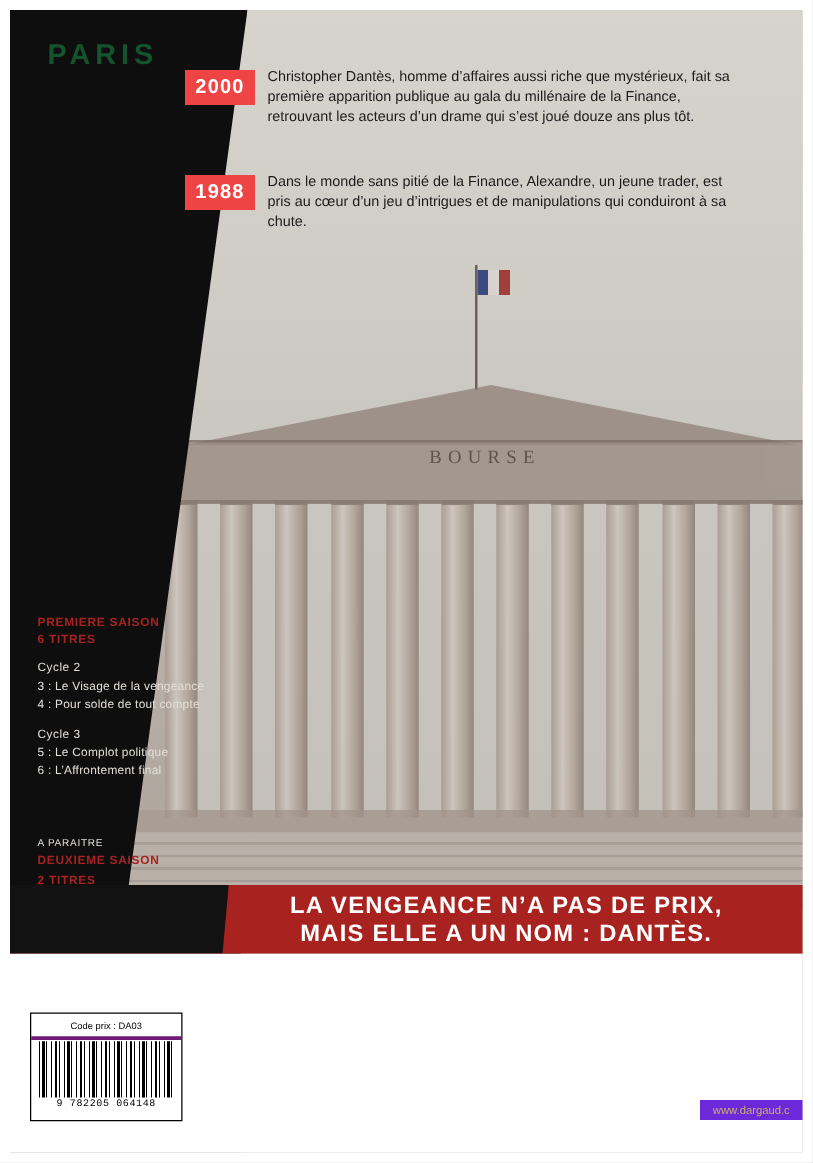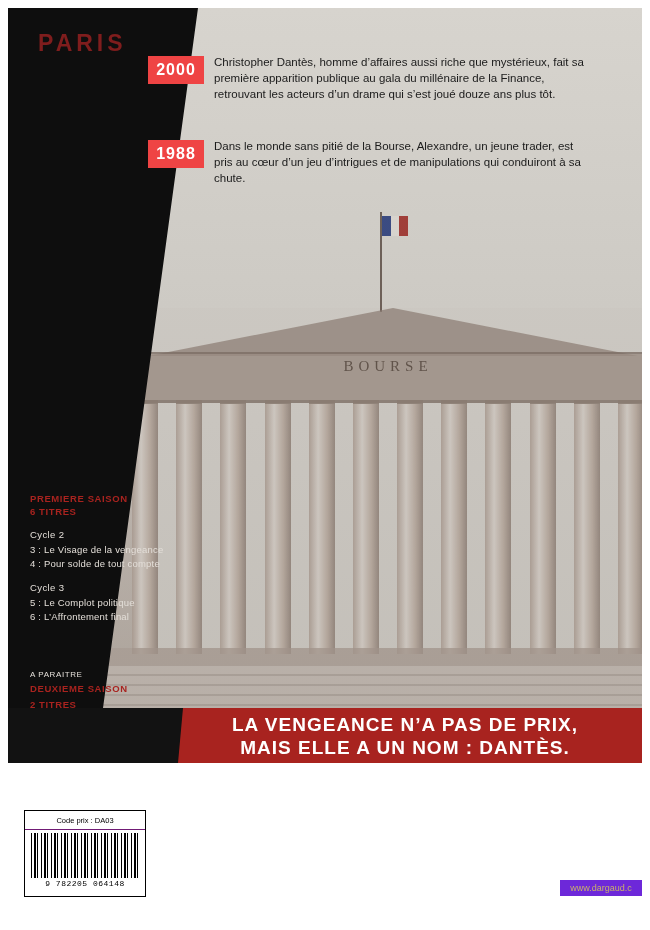--- a/index.html
+++ b/index.html
@@ -158,21 +158,21 @@
     height: 914px;
     background: #0e0e0e;
     clip-path: polygon(0 0, 190px 0, 95px 700px, 185px 700px, 185px 914px, 0 914px);
   }
 
   
   .paris {
     position: absolute;
     left: 30px;
     top: 22px;
-    color: #7f1d1d;
+    color: #14532d;
     font-size: 23px;
     font-weight: bold;
     letter-spacing: 4px;
     font-family: "Liberation Sans", sans-serif;
   }
 
   
   .entry {
     position: absolute;
   }
@@ -307,21 +307,21 @@
     height: 85px;
     border: 1px solid #000;
     background: #ffffff;
   }
   .code-prix {
     position: absolute;
     left: 0;
     top: 0;
     width: 120px;
     height: 18px;
-    border-bottom: 1px solid #701a75;
+    border-bottom: 3px solid #701a75;
     display: flex;
     align-items: center;
     justify-content: center;
     font-size: 7.5px;
     color: #000;
   }
   .bars {
     position: absolute;
     left: 6px;
     top: 22px;
@@ -399,21 +399,21 @@
 
     <div class="paris">PARIS</div>
 
     <div class="entry" style="left:140px; top:48px;">
       <div class="year-tag">2000</div>
       <div class="entry-text">Christopher Dantès, homme d’affaires aussi riche que mystérieux, fait sa première apparition publique au gala du millénaire de la Finance, retrouvant les acteurs d’un drame qui s’est joué douze ans plus tôt.</div>
     </div>
 
     <div class="entry" style="left:140px; top:132px;">
       <div class="year-tag">1988</div>
-      <div class="entry-text">Dans le monde sans pitié de la Bourse, Alexandre, un jeune trader, est pris au cœur d’un jeu d’intrigues et de manipulations qui conduiront à sa chute.</div>
+      <div class="entry-text">Dans le monde sans pitié de la Finance, Alexandre, un jeune trader, est pris au cœur d’un jeu d’intrigues et de manipulations qui conduiront à sa chute.</div>
     </div>
 
     <div class="season">
       <div class="season-title">PREMIERE SAISON</div>
       <div class="season-title">6 TITRES</div>
 
 
       <div class="cycle-block">
         <div class="cycle-name">Cycle 2</div>
         <div class="cycle-item">3 : Le Visage de la vengeance</div>

